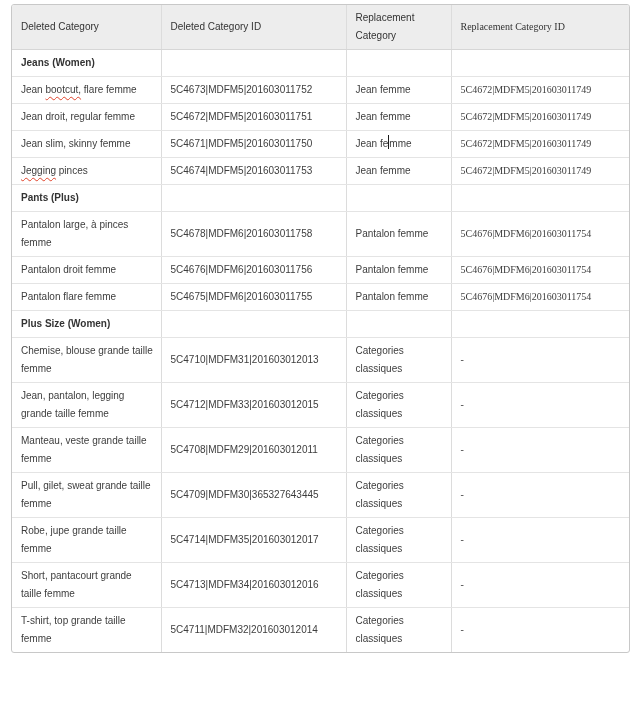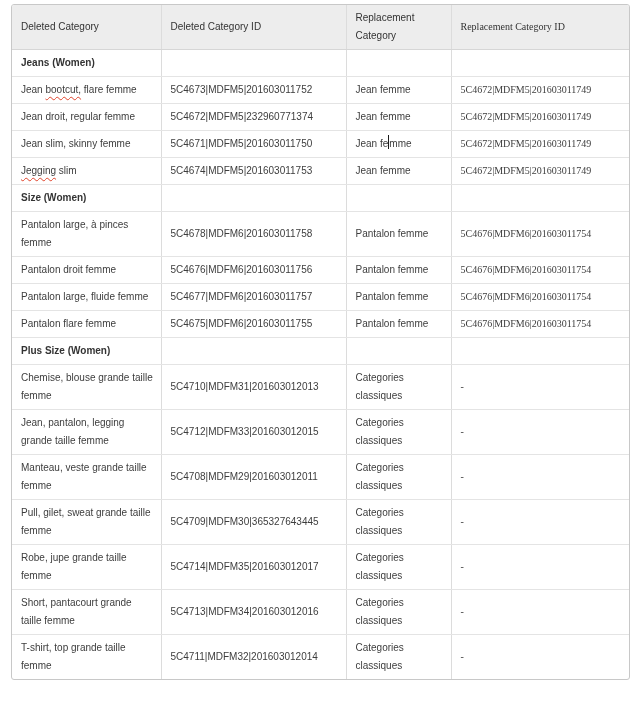--- a/index.html
+++ b/index.html
@@ -69,57 +69,51 @@
         <td></td>
       </tr>
       <tr>
         <td><span>Jean </span><span class="sp-err">bootcut,</span><span> flare femme</span></td>
         <td>5C4673|MDFM5|201603011752</td>
         <td>Jean femme</td>
         <td>5C4672|MDFM5|201603011749</td>
       </tr>
       <tr>
         <td>Jean droit, regular femme</td>
-        <td>5C4672|MDFM5|232960771374</td>
+        <td>5C4672|MDFM5|201603011751</td>
         <td>Jean femme</td>
         <td>5C4672|MDFM5|201603011749</td>
       </tr>
       <tr>
         <td>Jean slim, skinny femme</td>
         <td>5C4671|MDFM5|201603011750</td>
         <td><span>Jean fe</span><span class="caret"></span><span>mme</span></td>
         <td>5C4672|MDFM5|201603011749</td>
       </tr>
       <tr>
-        <td><span class="sp-err">Jegging</span><span> slim</span></td>
+        <td><span class="sp-err">Jegging</span><span> pinces</span></td>
         <td>5C4674|MDFM5|201603011753</td>
         <td>Jean femme</td>
         <td>5C4672|MDFM5|201603011749</td>
       </tr>
       <tr>
-        <td class="section">Size (Women)</td>
+        <td class="section">Pants (Plus)</td>
         <td></td>
         <td></td>
         <td></td>
       </tr>
       <tr>
         <td>Pantalon large, à pinces femme</td>
         <td>5C4678|MDFM6|201603011758</td>
         <td>Pantalon femme</td>
         <td>5C4676|MDFM6|201603011754</td>
       </tr>
       <tr>
         <td>Pantalon droit femme</td>
         <td>5C4676|MDFM6|201603011756</td>
-        <td>Pantalon femme</td>
-        <td>5C4676|MDFM6|201603011754</td>
-      </tr>
-      <tr>
-        <td>Pantalon large, fluide femme</td>
-        <td>5C4677|MDFM6|201603011757</td>
         <td>Pantalon femme</td>
         <td>5C4676|MDFM6|201603011754</td>
       </tr>
       <tr>
         <td>Pantalon flare femme</td>
         <td>5C4675|MDFM6|201603011755</td>
         <td>Pantalon femme</td>
         <td>5C4676|MDFM6|201603011754</td>
       </tr>
       <tr>

